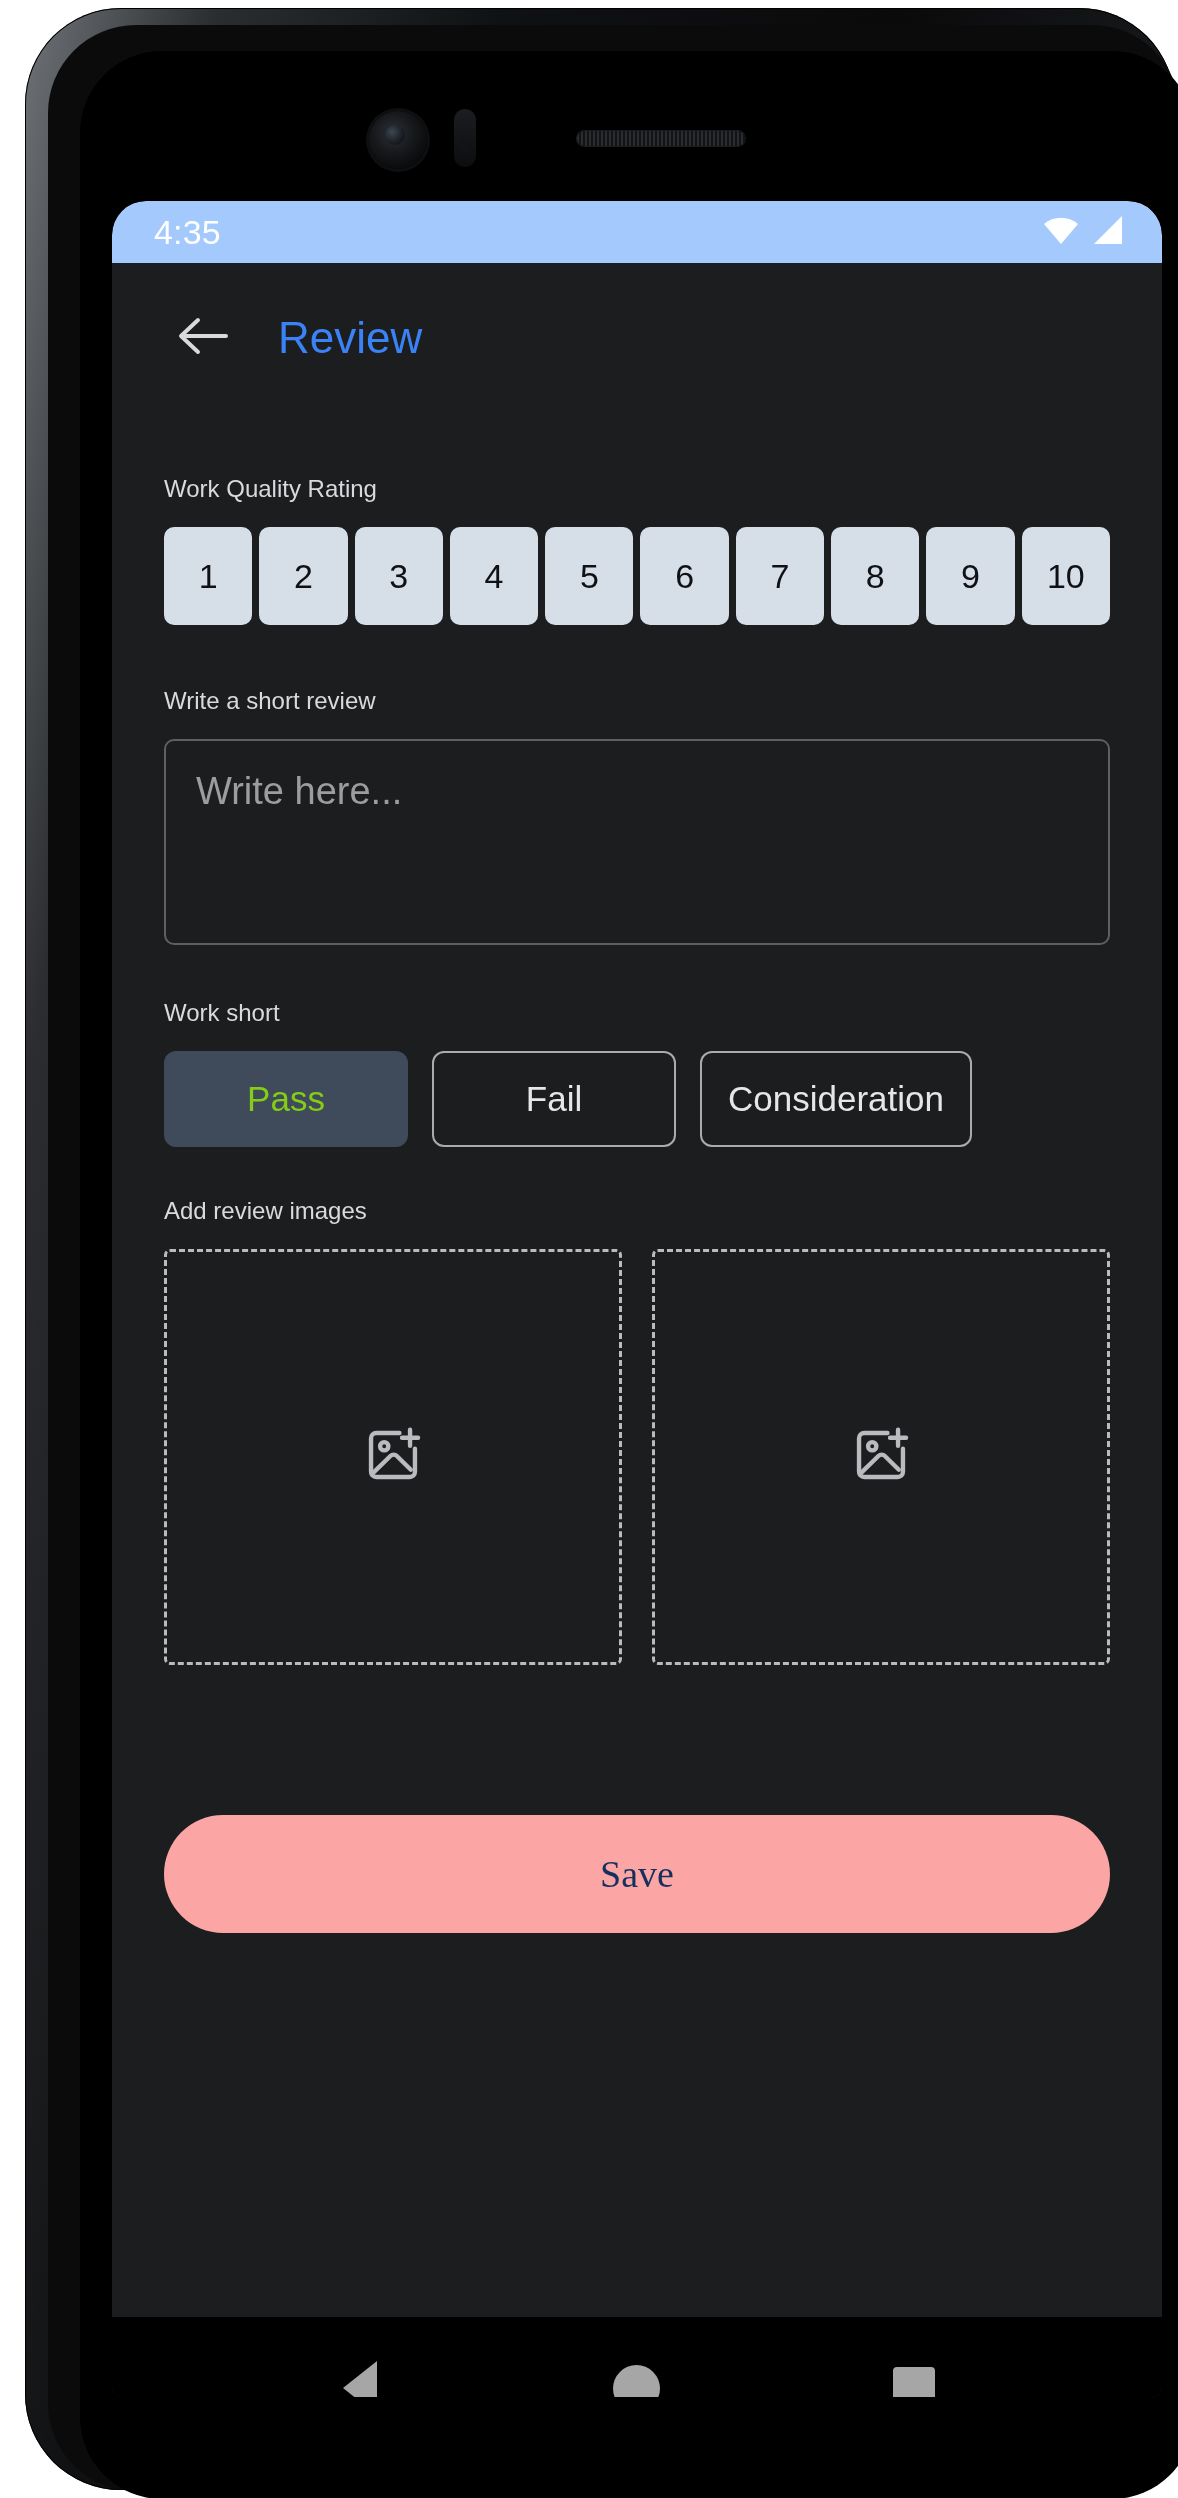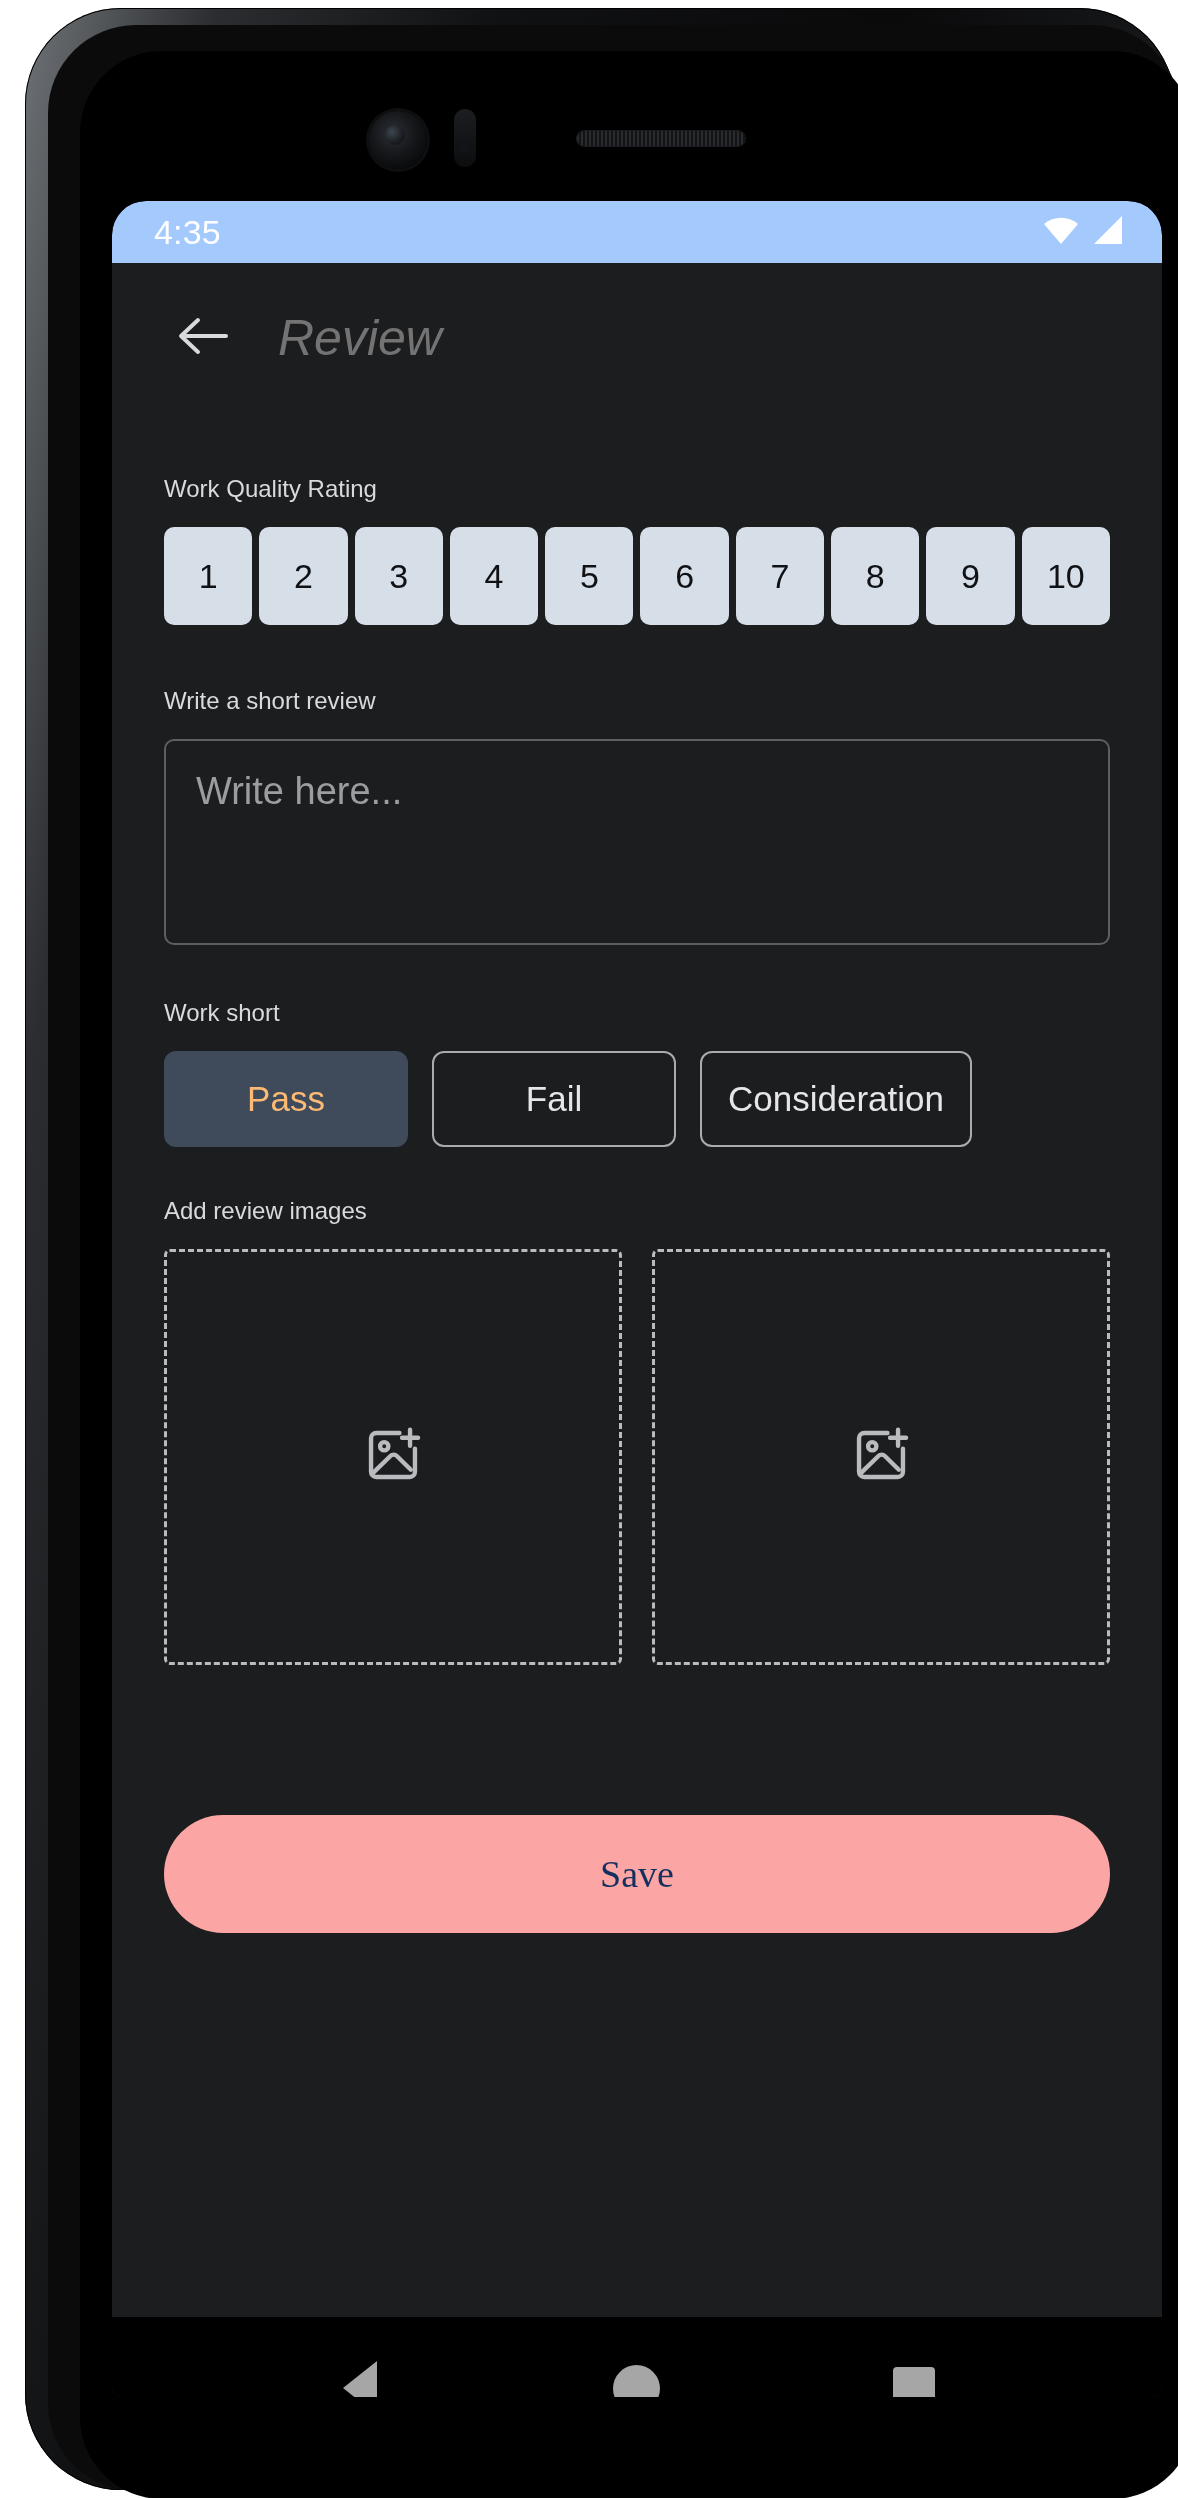--- a/index.html
+++ b/index.html
@@ -164,25 +164,24 @@
   }
   .back-btn {
     width: 64px;
     height: 64px;
     display: flex;
     align-items: center;
     justify-content: center;
     cursor: pointer;
   }
   .appbar-title {
-    color: #737373;
-    font-size: 50px;
+    color: #3b82f6;
+    font-size: 44px;
     margin-left: 44px;
     line-height: 1;
-    font-style: italic;
   }
 
   .content { padding: 0 52px; }
 
   .section-label {
     color: #d9dadd;
     font-size: 24px;
     margin-top: 64px;
     margin-bottom: 26px;
     line-height: 1;
@@ -241,21 +240,21 @@
     cursor: pointer;
     user-select: none;
     border: 2px solid #a9abae;
     color: #e6e6e8;
     background: transparent;
     font-family: "Liberation Sans", sans-serif;
   }
   .status-btn.selected {
     background: #3f4a5a;
     border-color: #3f4a5a;
-    color: #fdba74;
+    color: #84cc16;
   }
   .status-btn.w-pass { width: 244px; padding: 0; }
   .status-btn.w-fail { width: 244px; padding: 0; }
   .status-btn.w-cons { width: 272px; padding: 0; }
 
   
   .image-row {
     display: flex;
     gap: 30px;
     margin-top: 6px;

